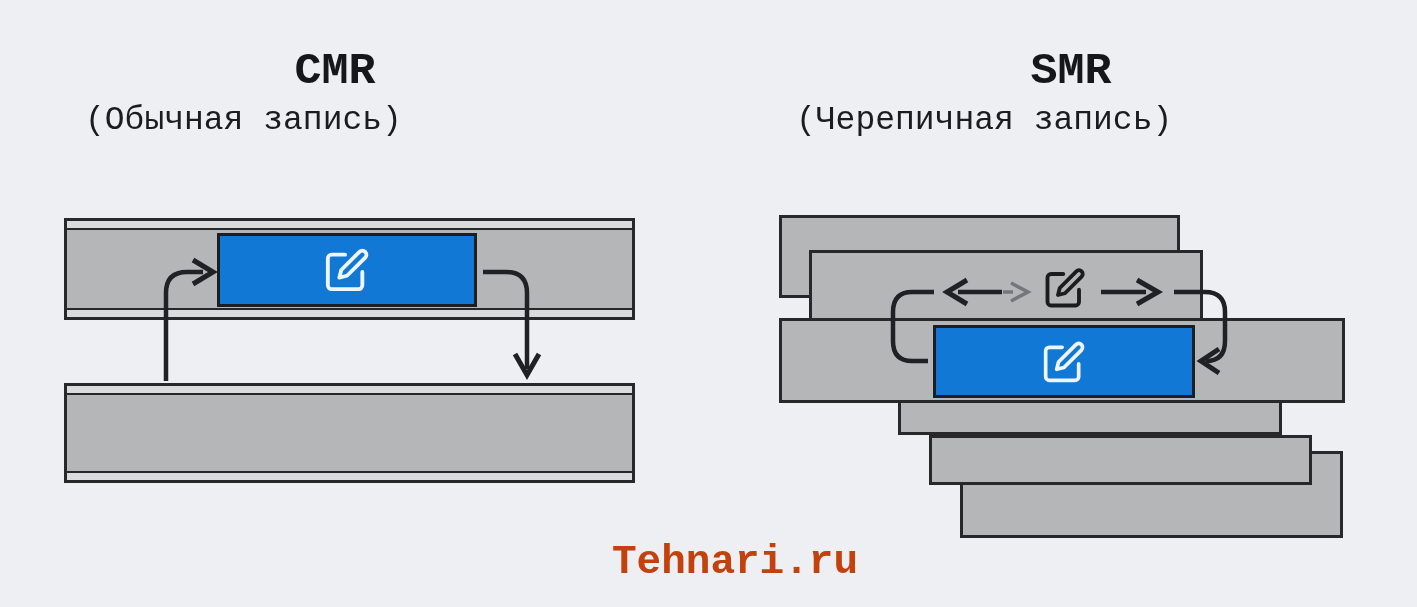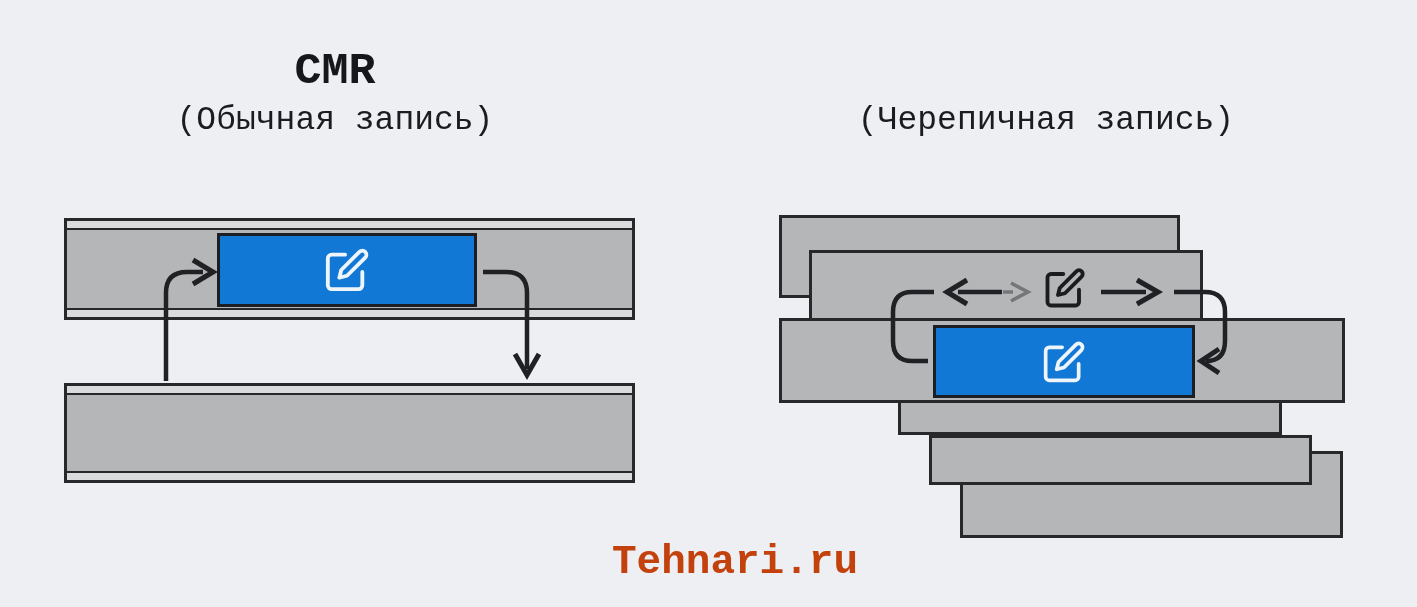--- a/index.html
+++ b/index.html
@@ -6,21 +6,21 @@
   .canvas{
     position:relative; width:1417px; height:607px;
     background:#edeff3; overflow:hidden;
     font-family:Liberation Mono, monospace;
   }
   .title{
     position:absolute; width:500px; text-align:center;
     font-size:45px; font-weight:bold; color:#16171a; line-height:1.1;
   }
   .subtitle{
-    position:absolute; width:500px; text-align:center;
+    position:absolute; width:500px; text-align:left;
     font-size:33px; font-weight:400; color:#1b1c1f; line-height:1.1;
   }
   
   .track{
     position:absolute; box-sizing:border-box;
     border:3px solid #28282a; background:#b5b6b8;
     display:flex; flex-direction:column; z-index:1;
   }
   .track .strip{height:7px; background:#dadbdd;}
   .track .sep{height:2px; background:#28282a;}
@@ -63,20 +63,21 @@
   .pos-smr-sub{left:796px; top:103px;}
 </style>
 </head>
 <body>
 
 <div class="canvas">
 
   <div class="title pos-cmr-title">CMR</div>
   <div class="subtitle pos-cmr-sub">(Обычная запись)</div>
 
+  <div class="title pos-smr-title">SMR</div>
   <div class="subtitle pos-smr-sub">(Черепичная запись)</div>
 
   <div class="track t-cmr-1">
     <div class="strip"></div>
     <div class="sep"></div>
     <div class="fill"></div>
     <div class="sep"></div>
     <div class="strip"></div>
   </div>
 

